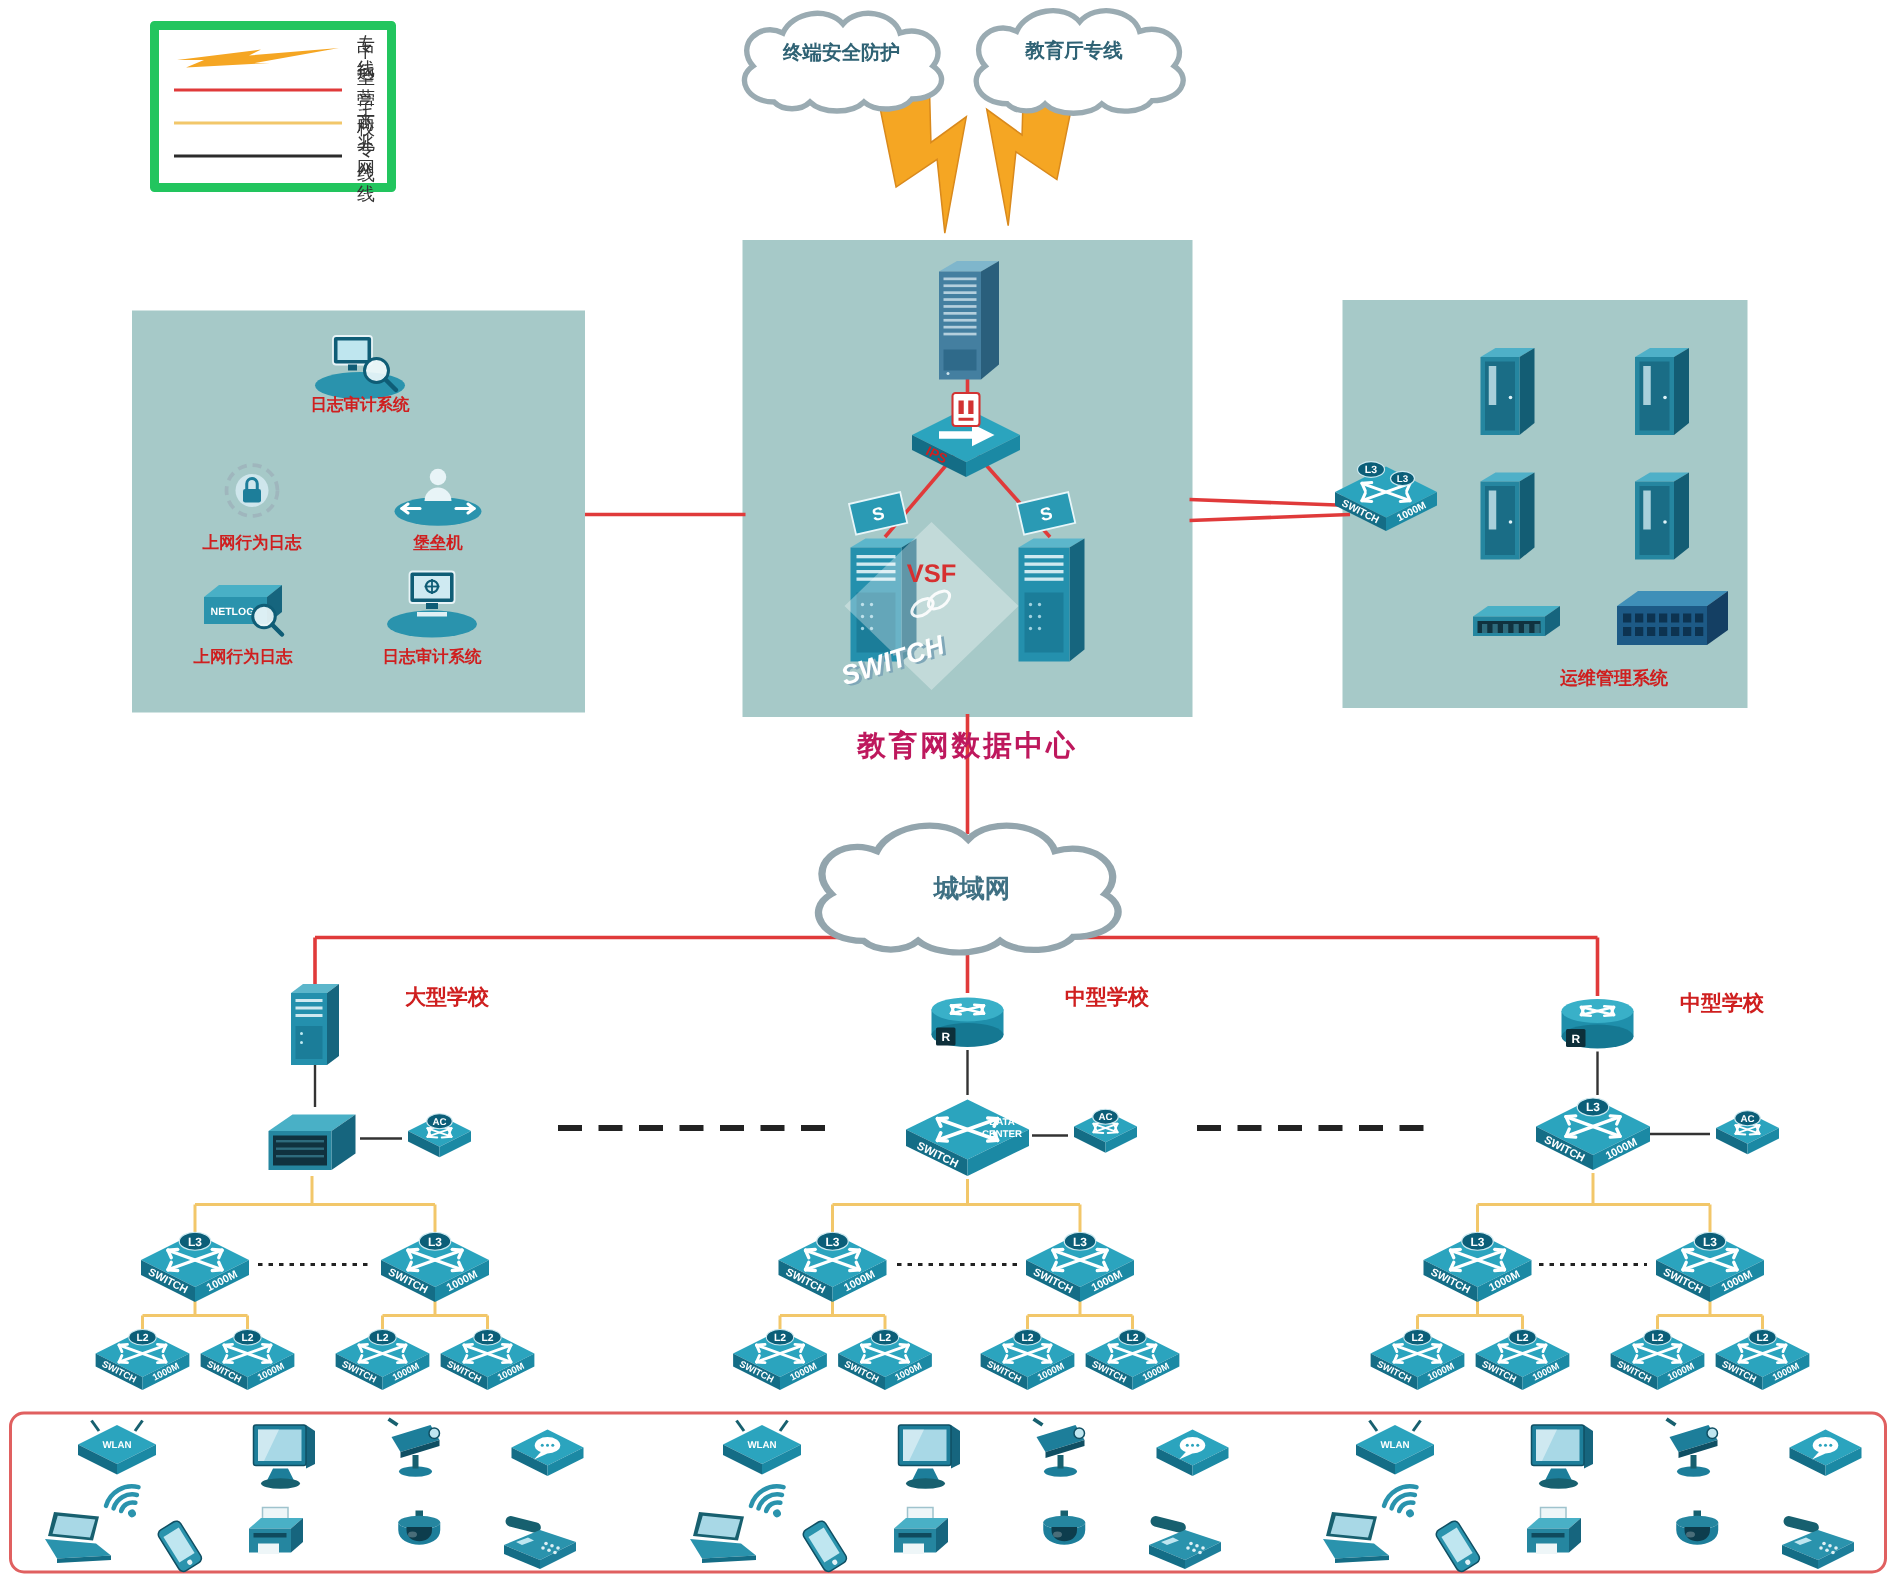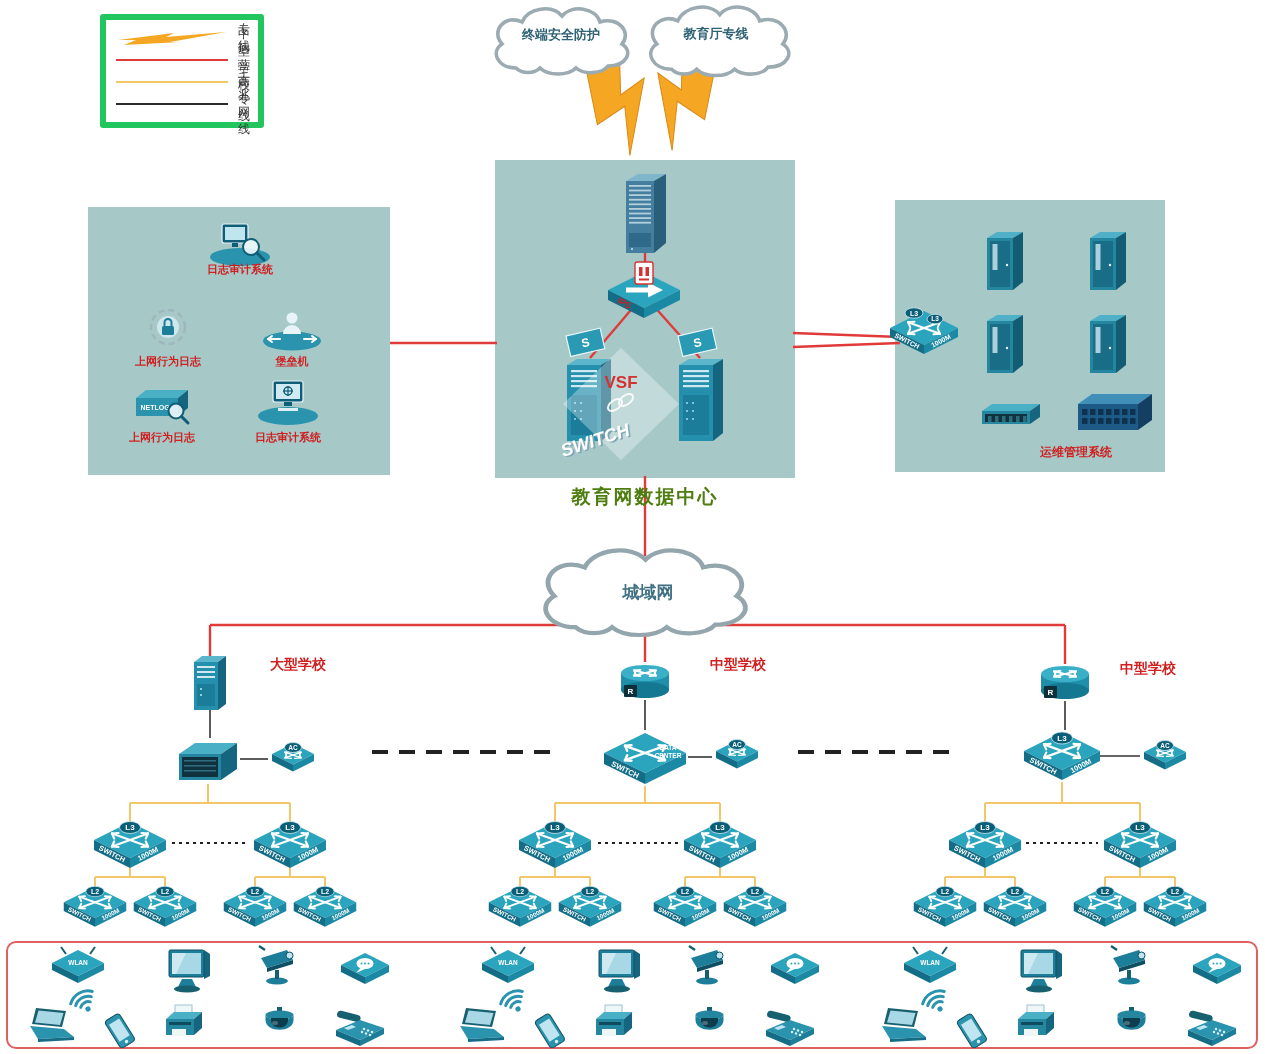--- a/index.html
+++ b/index.html
@@ -143,21 +143,21 @@
       <span class="lsample">
           <span class="lline" style="border-color:#2b2b2b"></span>
         </span>
       <span class="llabel">千兆网线</span>
     </div>
   </div>
 
   <div class="label" style="left:505px;top:26px;width:112px;font-size:13px;color:#2f6274">终端安全防护</div>
   <div class="label" style="left:660px;top:25px;width:112px;font-size:13px;color:#2f6274">教育厅专线</div>
   <div class="label" style="left:588px;top:581px;width:120px;font-size:17px;color:#3f7083">城域网</div>
-  <div class="label" style="left:545px;top:484px;width:200px;font-size:19px;color:#4d7c0f;letter-spacing:2px">教育网数据中心</div>
+  <div class="label" style="left:545px;top:484px;width:200px;font-size:19px;color:#be185d;letter-spacing:2px">教育网数据中心</div>
   <div class="label red" style="left:185px;top:262px;width:110px">日志审计系统</div>
   <div class="label red" style="left:113px;top:354px;width:110px">上网行为日志</div>
   <div class="label red" style="left:237px;top:354px;width:110px">堡垒机</div>
   <div class="label red" style="left:107px;top:430px;width:110px">上网行为日志</div>
   <div class="label red" style="left:233px;top:430px;width:110px">日志审计系统</div>
   <div class="label red" style="left:1016px;top:444px;width:120px;font-size:12px">运维管理系统</div>
   <div class="label red school" style="left:258px;top:656px">大型学校</div>
   <div class="label red school" style="left:698px;top:656px">中型学校</div>
   <div class="label red school" style="left:1108px;top:660px">中型学校</div>
 

